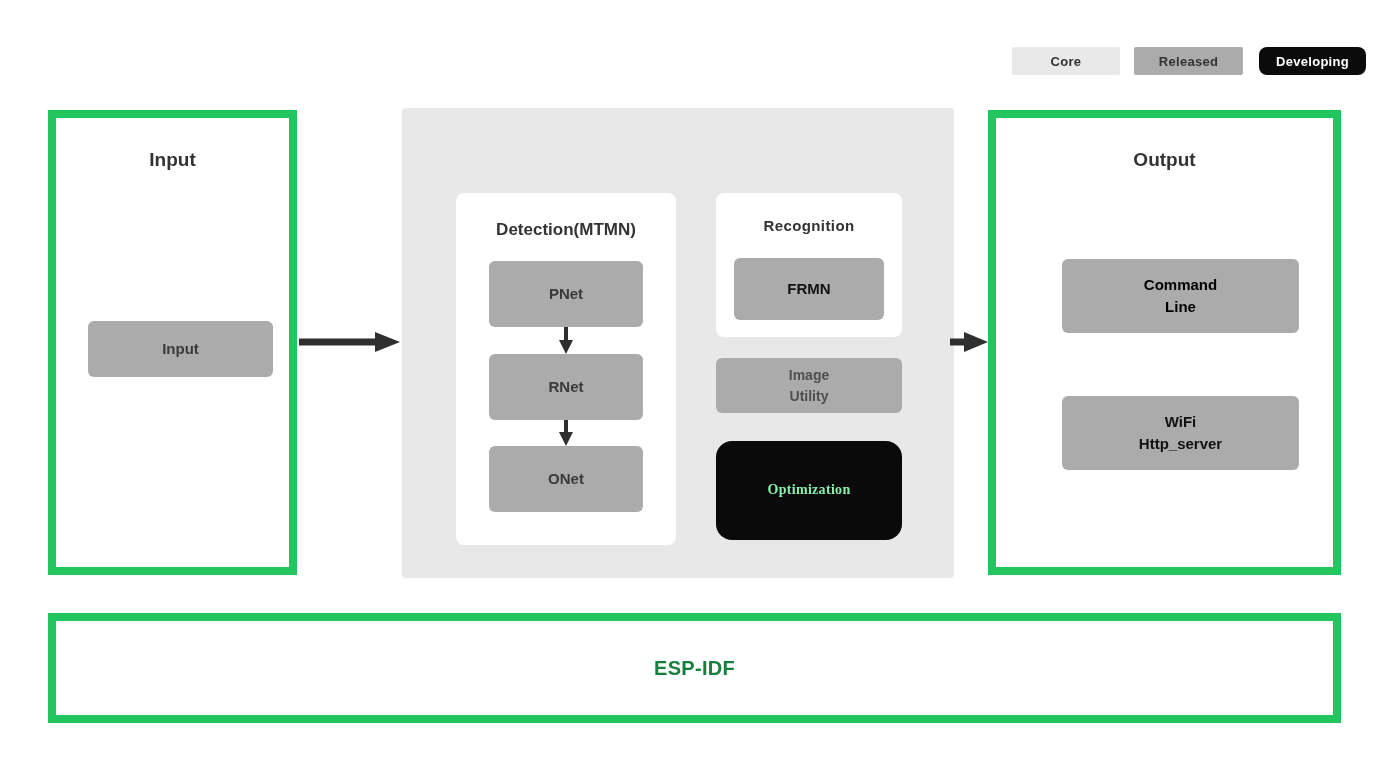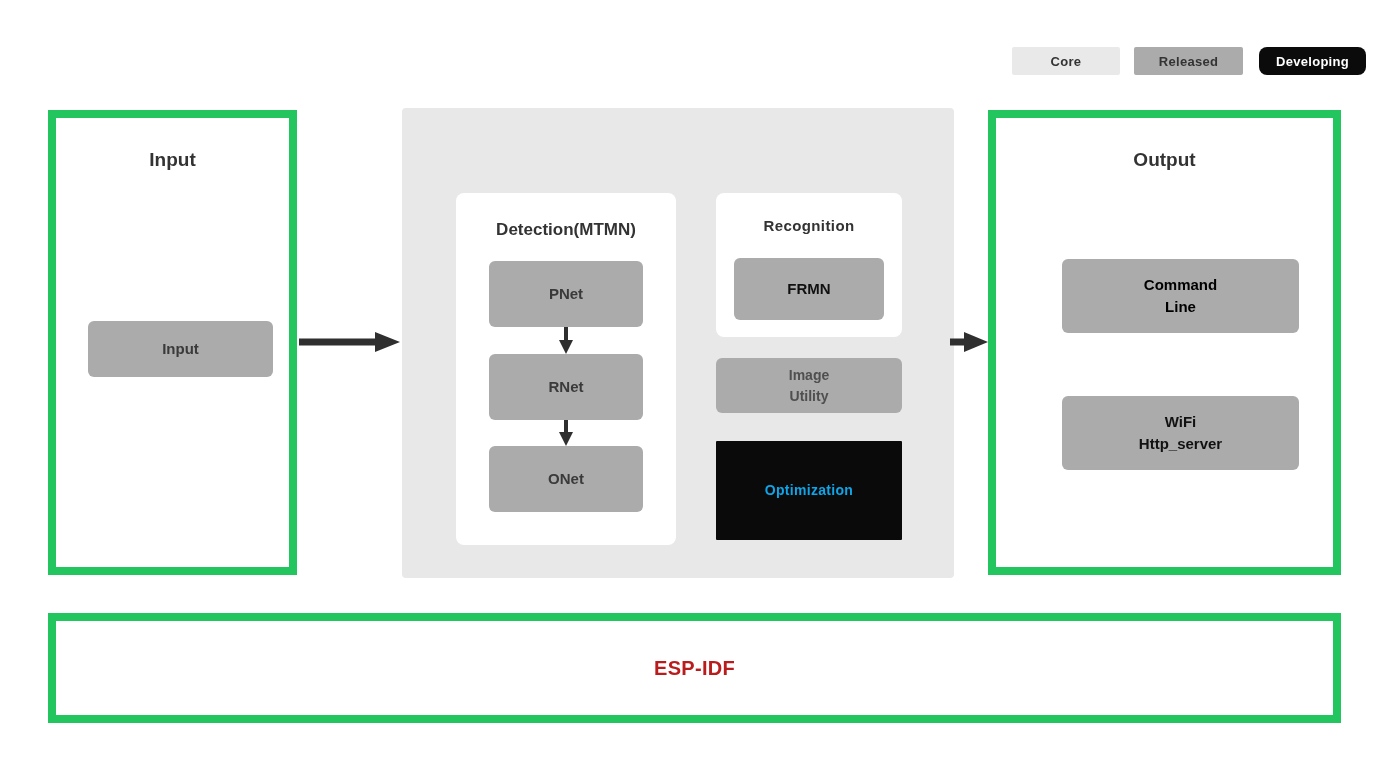--- a/index.html
+++ b/index.html
@@ -16,27 +16,27 @@
   
   .panel{position:absolute;box-sizing:border-box;background:#ffffff;border:8px solid #22c55e;}
   .panel-input{left:48px;top:110px;width:249px;height:465px;}
   .panel-output{left:988px;top:110px;width:353px;height:465px;}
   .panel-espidf{left:48px;top:613px;width:1293px;height:110px;display:flex;align-items:center;justify-content:center;}
   .panel-processing{position:absolute;left:402px;top:108px;width:552px;height:470px;background:#e8e8e8;border-radius:4px;}
 
   .panel-title{position:absolute;left:0;width:100%;text-align:center;font-weight:bold;color:#333333;}
   .title-19{top:31px;font-size:19px;}
   .title-20{top:32px;font-size:20px;letter-spacing:.3px;}
-  .espidf-title{font-size:20px;font-weight:bold;color:#b91c1c;letter-spacing:.3px;}
+  .espidf-title{font-size:20px;font-weight:bold;color:#15803d;letter-spacing:.3px;}
 
   
   .node{position:absolute;box-sizing:border-box;display:flex;align-items:center;justify-content:center;
     text-align:center;font-weight:bold;white-space:pre-line;line-height:1.45;}
   .node-gray{background:#ababab;border-radius:6px;color:#3a3a3a;}
-  .node-black{background:#0a0a0a;border-radius:1px;color:#0ea5e9;}
+  .node-black{background:#0a0a0a;border-radius:16px;color:#86efac;font-family:Liberation Serif, serif;}
 
   
   .subpanel{position:absolute;background:#ffffff;border-radius:8px;box-sizing:border-box;}
   .sub-detection{left:54px;top:85px;width:220px;height:352px;}
   .sub-recognition{left:314px;top:85px;width:186px;height:144px;}
   .sub-title{position:absolute;left:0;width:100%;text-align:center;font-weight:bold;color:#333333;}
 
   .net-box{left:33px;width:154px;height:66px;font-size:15px;}
   .net-pnet{top:68px;}
   .net-rnet{top:161px;}

